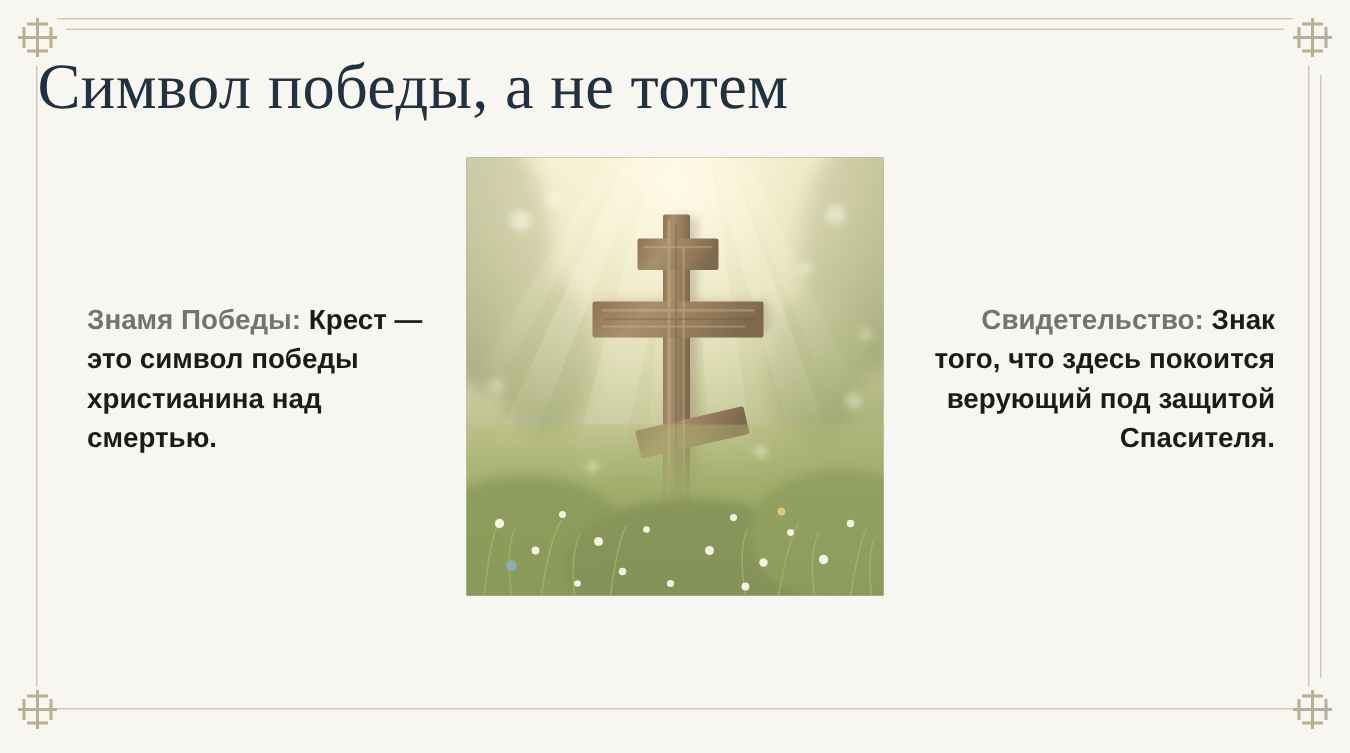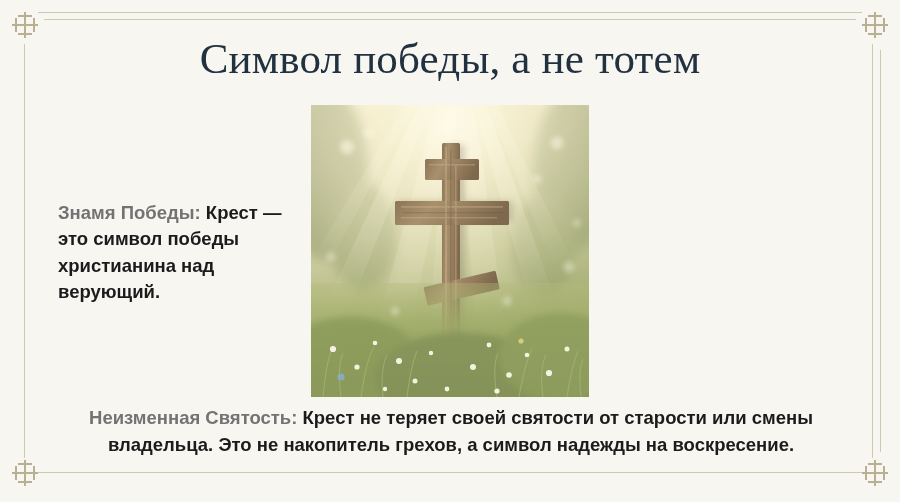--- a/index.html
+++ b/index.html
@@ -56,27 +56,28 @@
   .corner-cross.tr { left: 860px; top: 10px; }
   .corner-cross.bl { left: 10px;  top: 458px; }
   .corner-cross.br { left: 860px; top: 458px; }
 
   
   .slide-title {
     position: absolute;
     left: 0;
     right: 0;
     top: 36px;
-    text-align: center;
+    text-align: left;
     font-family: "Liberation Serif", "DejaVu Serif", serif;
     font-size: 43px;
     line-height: 1.05;
     color: #223140;
     letter-spacing: 0.2px;
     white-space: nowrap;
+    padding-left: 25px;
   }
 
   
   .hero-frame {
     position: absolute;
     left: 311px;
     top: 105px;
     width: 278px;
     height: 292px;
     background: #f7f6f1;
@@ -312,21 +313,21 @@
           <circle cx="196" cy="196" r="4.5" opacity="0.4"></circle>
           <circle cx="266" cy="118" r="4" opacity="0.35"></circle>
         </g>
 
         <rect width="278" height="292" fill="#fff4cf" opacity="0.12"></rect>
       </svg>
     </div>
   </div>
 
   <div class="block block-left">
-    <span class="accent">Знамя Победы:</span><span> Крест — это символ победы христианина над верующий.</span>
-  </div>
-
-
-  <div class="block block-bottom">
-    <span class="accent">Неизменная Святость:</span><span> Крест не теряет своей святости от старости или смены владельца. Это не накопитель грехов, а символ надежды на воскресение.</span>
-  </div>
+    <span class="accent">Знамя Победы:</span><span> Крест — это символ победы христианина над смертью.</span>
+  </div>
+
+  <div class="block block-right">
+    <span class="accent">Свидетельство:</span><span> Знак того, что здесь покоится верующий под защитой Спасителя.</span>
+  </div>
+
 
 </div>
 
 </body></html>

